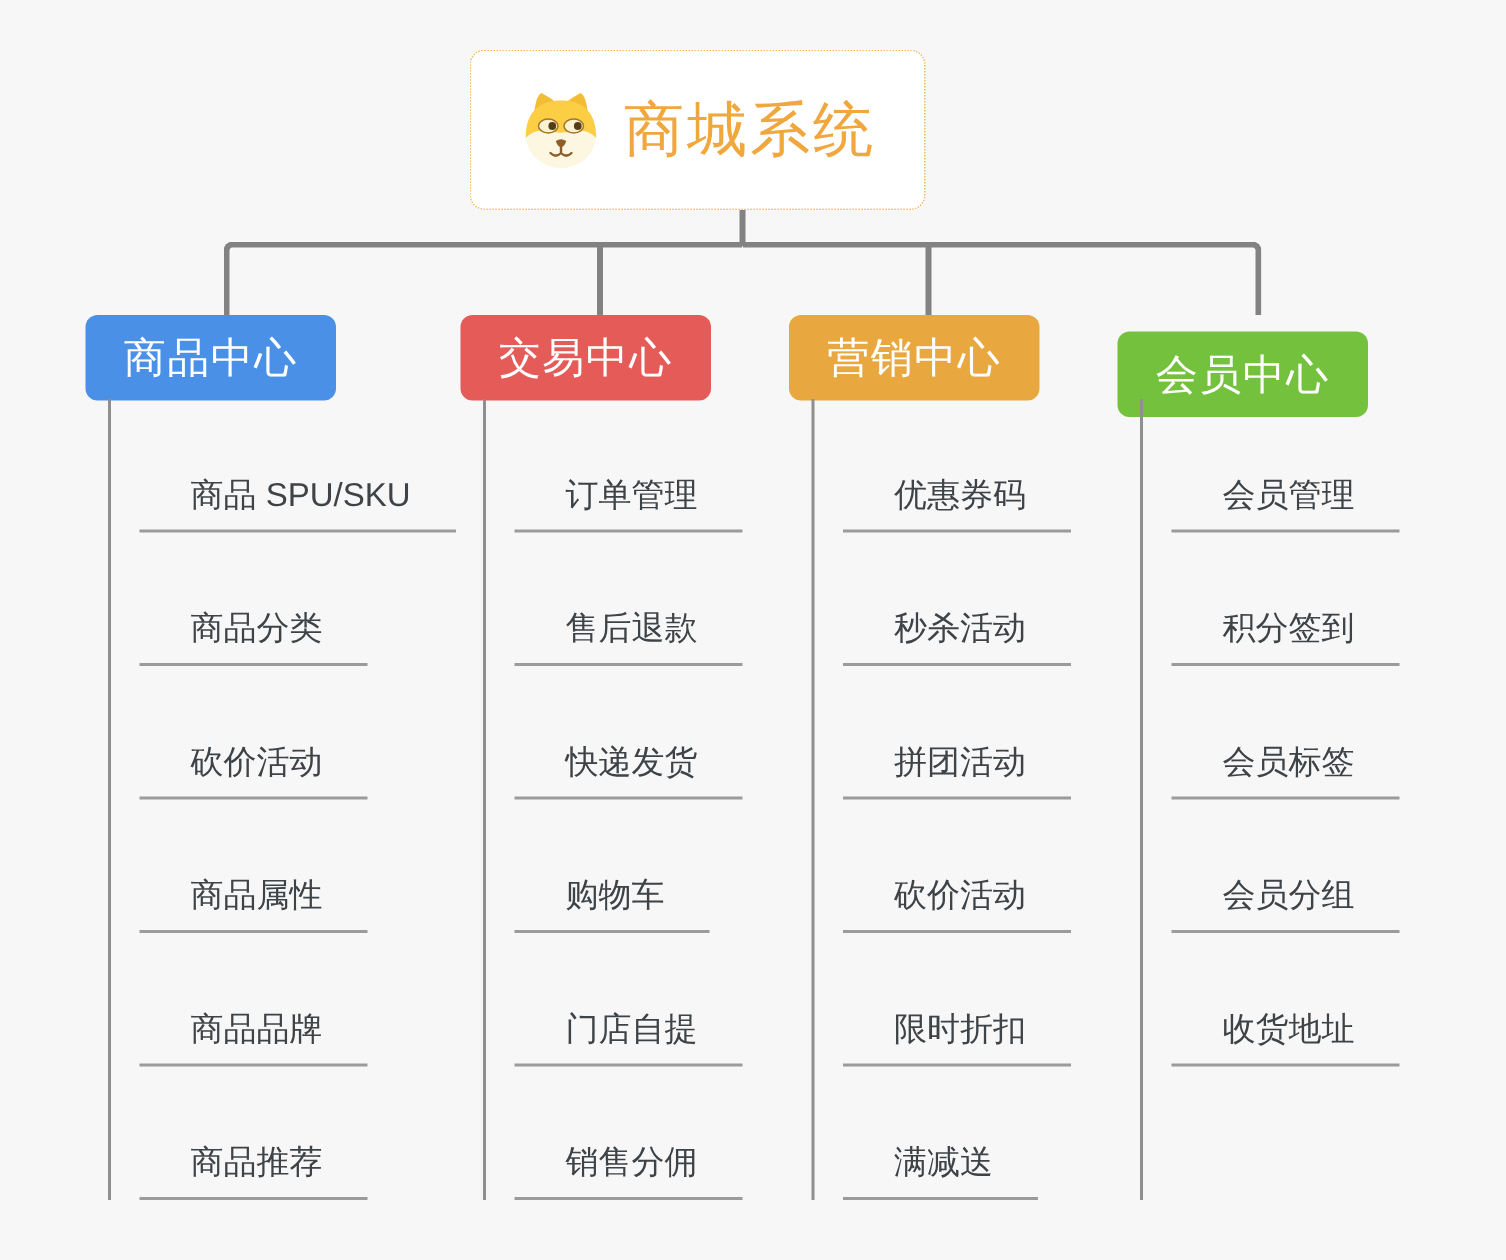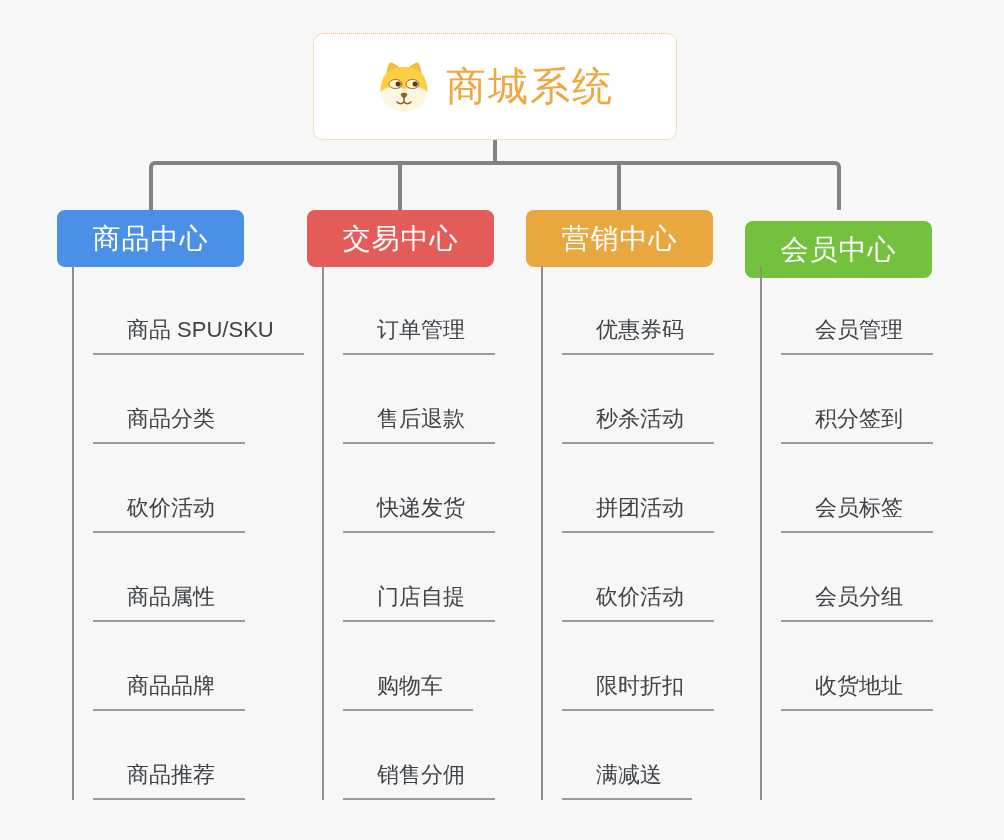--- a/index.html
+++ b/index.html
@@ -12,21 +12,21 @@
     width:1004px;
     height:840px;
     background:#f7f7f8;
     overflow:hidden;
   }
 
   
   .root-node{
     position:absolute;
     left:313px; top:33px;
-    width:364px; height:107px;
+    width:304px; height:107px;
     background:#ffffff;
     border:1px dotted #f2b75d;
     border-radius:10px;
     box-sizing:border-box;
     display:flex;
     align-items:center;
     justify-content:center;
     gap:14px;
   }
   .root-title{
@@ -57,21 +57,21 @@
     border-top-width:4px;border-right-width:4px;
     border-top-right-radius:6px;
   }
   .drop-2{left:398px;top:163px;width:4px;height:47px;}
   .drop-3{left:617px;top:163px;width:4px;height:47px;}
 
   
   .branch{
     position:absolute;
     top:210px;
-    width:187px;height:57px;
+    width:167px;height:57px;
     border-radius:8px;
     display:flex;align-items:center;justify-content:center;
     color:#ffffff;
     font-size:28px;
     font-weight:500;
     letter-spacing:1px;
     white-space:nowrap;
   }
   .branch-1{left:57px;}
   .branch-2{left:307px;}
@@ -181,26 +181,26 @@
     <div class="leaf-slot">
         <span class="leaf">订单管理</span>
       </div>
     <div class="leaf-slot">
         <span class="leaf">售后退款</span>
       </div>
     <div class="leaf-slot">
         <span class="leaf">快递发货</span>
       </div>
     <div class="leaf-slot">
+        <span class="leaf">购物车</span>
+      </div>
+    <div class="leaf-slot">
         <span class="leaf">门店自提</span>
       </div>
     <div class="leaf-slot">
-        <span class="leaf">购物车</span>
-      </div>
-    <div class="leaf-slot">
         <span class="leaf">销售分佣</span>
       </div>
   </div>
 
   <div class="col col-3">
     <div class="leaf-slot">
         <span class="leaf">优惠券码</span>
       </div>
     <div class="leaf-slot">
         <span class="leaf">秒杀活动</span>

